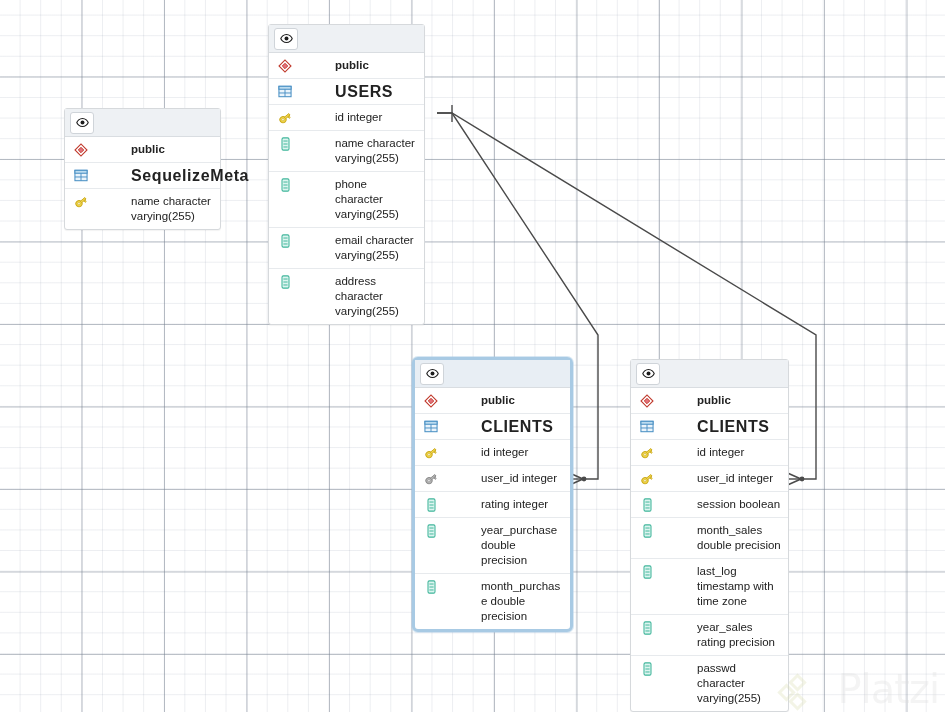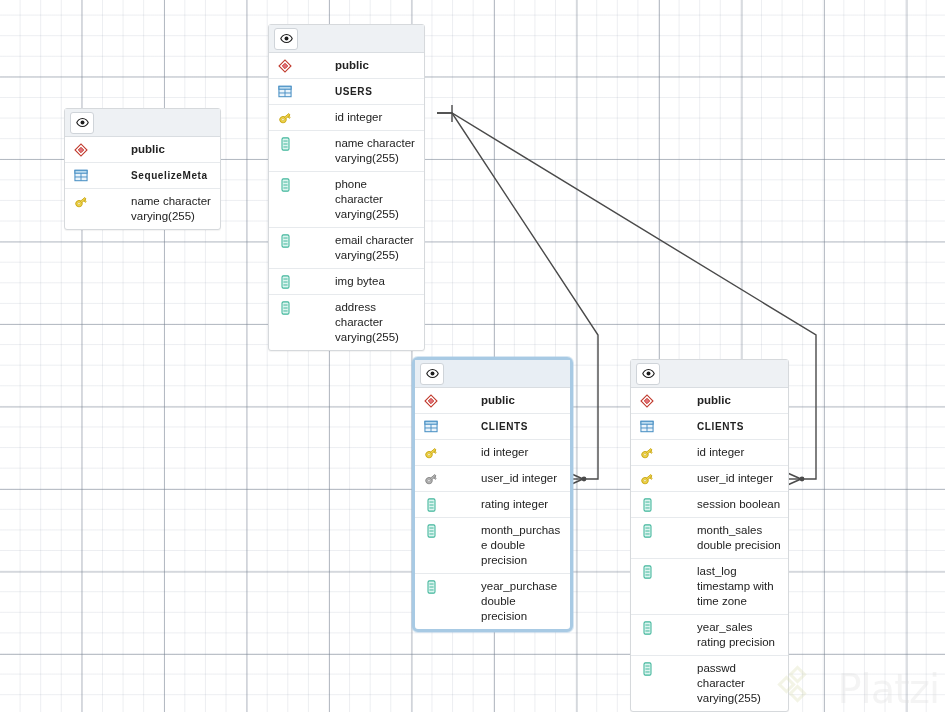--- a/index.html
+++ b/index.html
@@ -30,21 +30,21 @@
     background-position: -1px -6px, -1px -6px, -1px -6px, -1px -6px;
     overflow: hidden;
   }
 
   
   #watermark {
     position: absolute;
     right: 6px;
     bottom: 2px;
     display: flex;
-    align-items: flex-start;
+    align-items: flex-end;
     gap: 23px;
     opacity: 0.30;
     pointer-events: none;
     user-select: none;
   }
   #watermark .wm-logo {
     width: 34px; height: 34px;
     position: relative;
     flex: 0 0 auto;
   }
@@ -125,21 +125,21 @@
   .row .ico {
     flex: 0 0 auto;
     width: 18px; height: 15px;
     margin-right: 5px;
     display: flex;
     align-items: center;
     justify-content: center;
   }
   .row .txt { flex: 1 1 auto; }
   .row.schema .txt, .row.tablename .txt { font-weight: bold; }
-  .row.tablename .txt { letter-spacing: 0.6px; font-size: 10px; }
+  .row.tablename .txt { letter-spacing: 0.6px; font-size: 16px; }
   .row.schema .txt { font-size: 11.5px; }
   .row.col .txt { word-break: break-word; }
 </style>
 </head>
 <body>
 
 <div id="canvas">
 
   <svg id="links" viewBox="0 0 945 712" width="945" height="712">
     <g>
@@ -289,31 +289,20 @@
         </div>
         <div class="row col">
           <span class="ico">
             <svg width="9" height="14" viewBox="0 0 10 16" aria-hidden="true">
               <rect x="1" y="1" width="8" height="14" rx="1.6" fill="#ddf5f0" stroke="#3fb59a" stroke-width="1.2"></rect>
               <line x1="2.6" y1="4.6" x2="7.4" y2="4.6" stroke="#3fb59a" stroke-width="1.1"></line>
               <line x1="2.6" y1="8" x2="7.4" y2="8" stroke="#3fb59a" stroke-width="1.1"></line>
               <line x1="2.6" y1="11.4" x2="7.4" y2="11.4" stroke="#3fb59a" stroke-width="1.1"></line>
             </svg>
           </span>
-          <span class="txt">img bytea</span>
-        </div>
-        <div class="row col">
-          <span class="ico">
-            <svg width="9" height="14" viewBox="0 0 10 16" aria-hidden="true">
-              <rect x="1" y="1" width="8" height="14" rx="1.6" fill="#ddf5f0" stroke="#3fb59a" stroke-width="1.2"></rect>
-              <line x1="2.6" y1="4.6" x2="7.4" y2="4.6" stroke="#3fb59a" stroke-width="1.1"></line>
-              <line x1="2.6" y1="8" x2="7.4" y2="8" stroke="#3fb59a" stroke-width="1.1"></line>
-              <line x1="2.6" y1="11.4" x2="7.4" y2="11.4" stroke="#3fb59a" stroke-width="1.1"></line>
-            </svg>
-          </span>
           <span class="txt">address character varying(255)</span>
         </div>
       </div>
       <div class="tbl selected" style="left: 412px; top: 357px; width: 161px;">
         <div class="tbl-titlebar">
           <span class="eye-btn">
             <svg width="13" height="13" viewBox="0 0 16 16" aria-hidden="true">
               <path d="M8 3C4.3 3 1.6 6 1 8c.6 2 3.3 5 7 5s6.4-3 7-5c-.6-2-3.3-5-7-5z" fill="#ffffff" stroke="#1c1c1c" stroke-width="1.3"></path>
               <circle cx="8" cy="8" r="2.4" fill="#1c1c1c"></circle>
             </svg>
@@ -378,32 +367,32 @@
         </div>
         <div class="row col">
           <span class="ico">
             <svg width="9" height="14" viewBox="0 0 10 16" aria-hidden="true">
               <rect x="1" y="1" width="8" height="14" rx="1.6" fill="#ddf5f0" stroke="#3fb59a" stroke-width="1.2"></rect>
               <line x1="2.6" y1="4.6" x2="7.4" y2="4.6" stroke="#3fb59a" stroke-width="1.1"></line>
               <line x1="2.6" y1="8" x2="7.4" y2="8" stroke="#3fb59a" stroke-width="1.1"></line>
               <line x1="2.6" y1="11.4" x2="7.4" y2="11.4" stroke="#3fb59a" stroke-width="1.1"></line>
             </svg>
           </span>
+          <span class="txt">year_purchase double precision</span>
+        </div>
+        <div class="row col">
+          <span class="ico">
+            <svg width="9" height="14" viewBox="0 0 10 16" aria-hidden="true">
+              <rect x="1" y="1" width="8" height="14" rx="1.6" fill="#ddf5f0" stroke="#3fb59a" stroke-width="1.2"></rect>
+              <line x1="2.6" y1="4.6" x2="7.4" y2="4.6" stroke="#3fb59a" stroke-width="1.1"></line>
+              <line x1="2.6" y1="8" x2="7.4" y2="8" stroke="#3fb59a" stroke-width="1.1"></line>
+              <line x1="2.6" y1="11.4" x2="7.4" y2="11.4" stroke="#3fb59a" stroke-width="1.1"></line>
+            </svg>
+          </span>
           <span class="txt">month_purchase double precision</span>
-        </div>
-        <div class="row col">
-          <span class="ico">
-            <svg width="9" height="14" viewBox="0 0 10 16" aria-hidden="true">
-              <rect x="1" y="1" width="8" height="14" rx="1.6" fill="#ddf5f0" stroke="#3fb59a" stroke-width="1.2"></rect>
-              <line x1="2.6" y1="4.6" x2="7.4" y2="4.6" stroke="#3fb59a" stroke-width="1.1"></line>
-              <line x1="2.6" y1="8" x2="7.4" y2="8" stroke="#3fb59a" stroke-width="1.1"></line>
-              <line x1="2.6" y1="11.4" x2="7.4" y2="11.4" stroke="#3fb59a" stroke-width="1.1"></line>
-            </svg>
-          </span>
-          <span class="txt">year_purchase double precision</span>
         </div>
       </div>
       <div class="tbl" style="left: 630px; top: 359px; width: 159px;">
         <div class="tbl-titlebar">
           <span class="eye-btn">
             <svg width="13" height="13" viewBox="0 0 16 16" aria-hidden="true">
               <path d="M8 3C4.3 3 1.6 6 1 8c.6 2 3.3 5 7 5s6.4-3 7-5c-.6-2-3.3-5-7-5z" fill="#ffffff" stroke="#1c1c1c" stroke-width="1.3"></path>
               <circle cx="8" cy="8" r="2.4" fill="#1c1c1c"></circle>
             </svg>
           </span>

